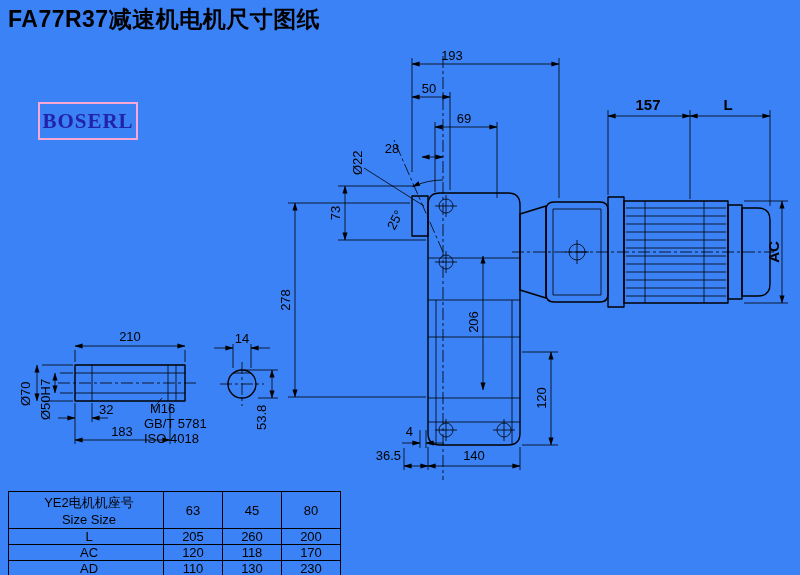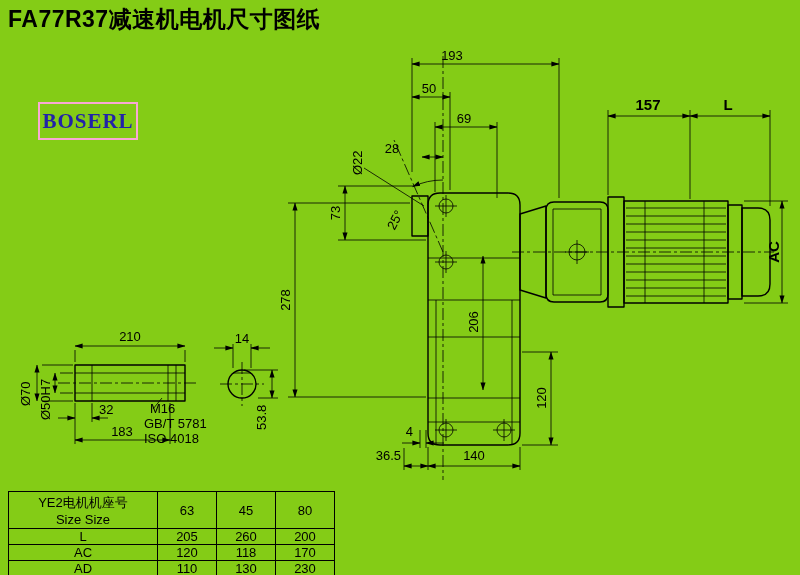--- a/index.html
+++ b/index.html
@@ -1,31 +1,31 @@
 <!DOCTYPE html>
 <html><head>
 <meta charset="utf-8">
 <style>
   html,body{margin:0;padding:0;background:#fff;}
-  #stage{position:relative;width:800px;height:575px;background:#84cc16;overflow:hidden;
+  #stage{position:relative;width:800px;height:575px;background:#3b82f6;overflow:hidden;
          font-family:"Liberation Sans",sans-serif;color:#000;}
   #title{position:absolute;left:8px;top:4px;font-size:23px;font-weight:bold;letter-spacing:0.5px;}
   #logo{position:absolute;left:38px;top:102px;width:96px;height:34px;border:2px solid #f9a8d4;
         display:flex;align-items:center;justify-content:center;
         font-family:"Liberation Serif",serif;font-weight:bold;font-size:21px;color:#2222aa;letter-spacing:1px;}
   svg{position:absolute;left:0;top:0;}
   .o{fill:none;stroke:#000;stroke-width:1.4;stroke-linejoin:round;}
   .t{fill:none;stroke:#000;stroke-width:0.8;}
   .d{fill:none;stroke:#000;stroke-width:0.8;}
   .cl{fill:none;stroke:#000;stroke-width:0.8;stroke-dasharray:12 3 3 3;}
   text.dim{font:13px "Liberation Sans",sans-serif;fill:#000;}
   text.big{font:bold 15px "Liberation Sans",sans-serif;fill:#000;}
   table#spec{position:absolute;left:8px;top:491px;border-collapse:collapse;font-size:13px;}
   #spec td,#spec th{border:1px solid #000;text-align:center;padding:0;font-weight:normal;}
-  #spec .c0{width:148px;}
+  #spec .c0{width:148px;padding-left:6px;}
   #spec .cv{width:58px;}
   #spec tr.hdr td,#spec tr.hdr th{height:36px;}
   #spec tr.row td{height:15px;}
 </style>
 </head>
 <body>
 
 <div id="stage">
 
   <div id="title">FA77R37减速机电机尺寸图纸</div>

